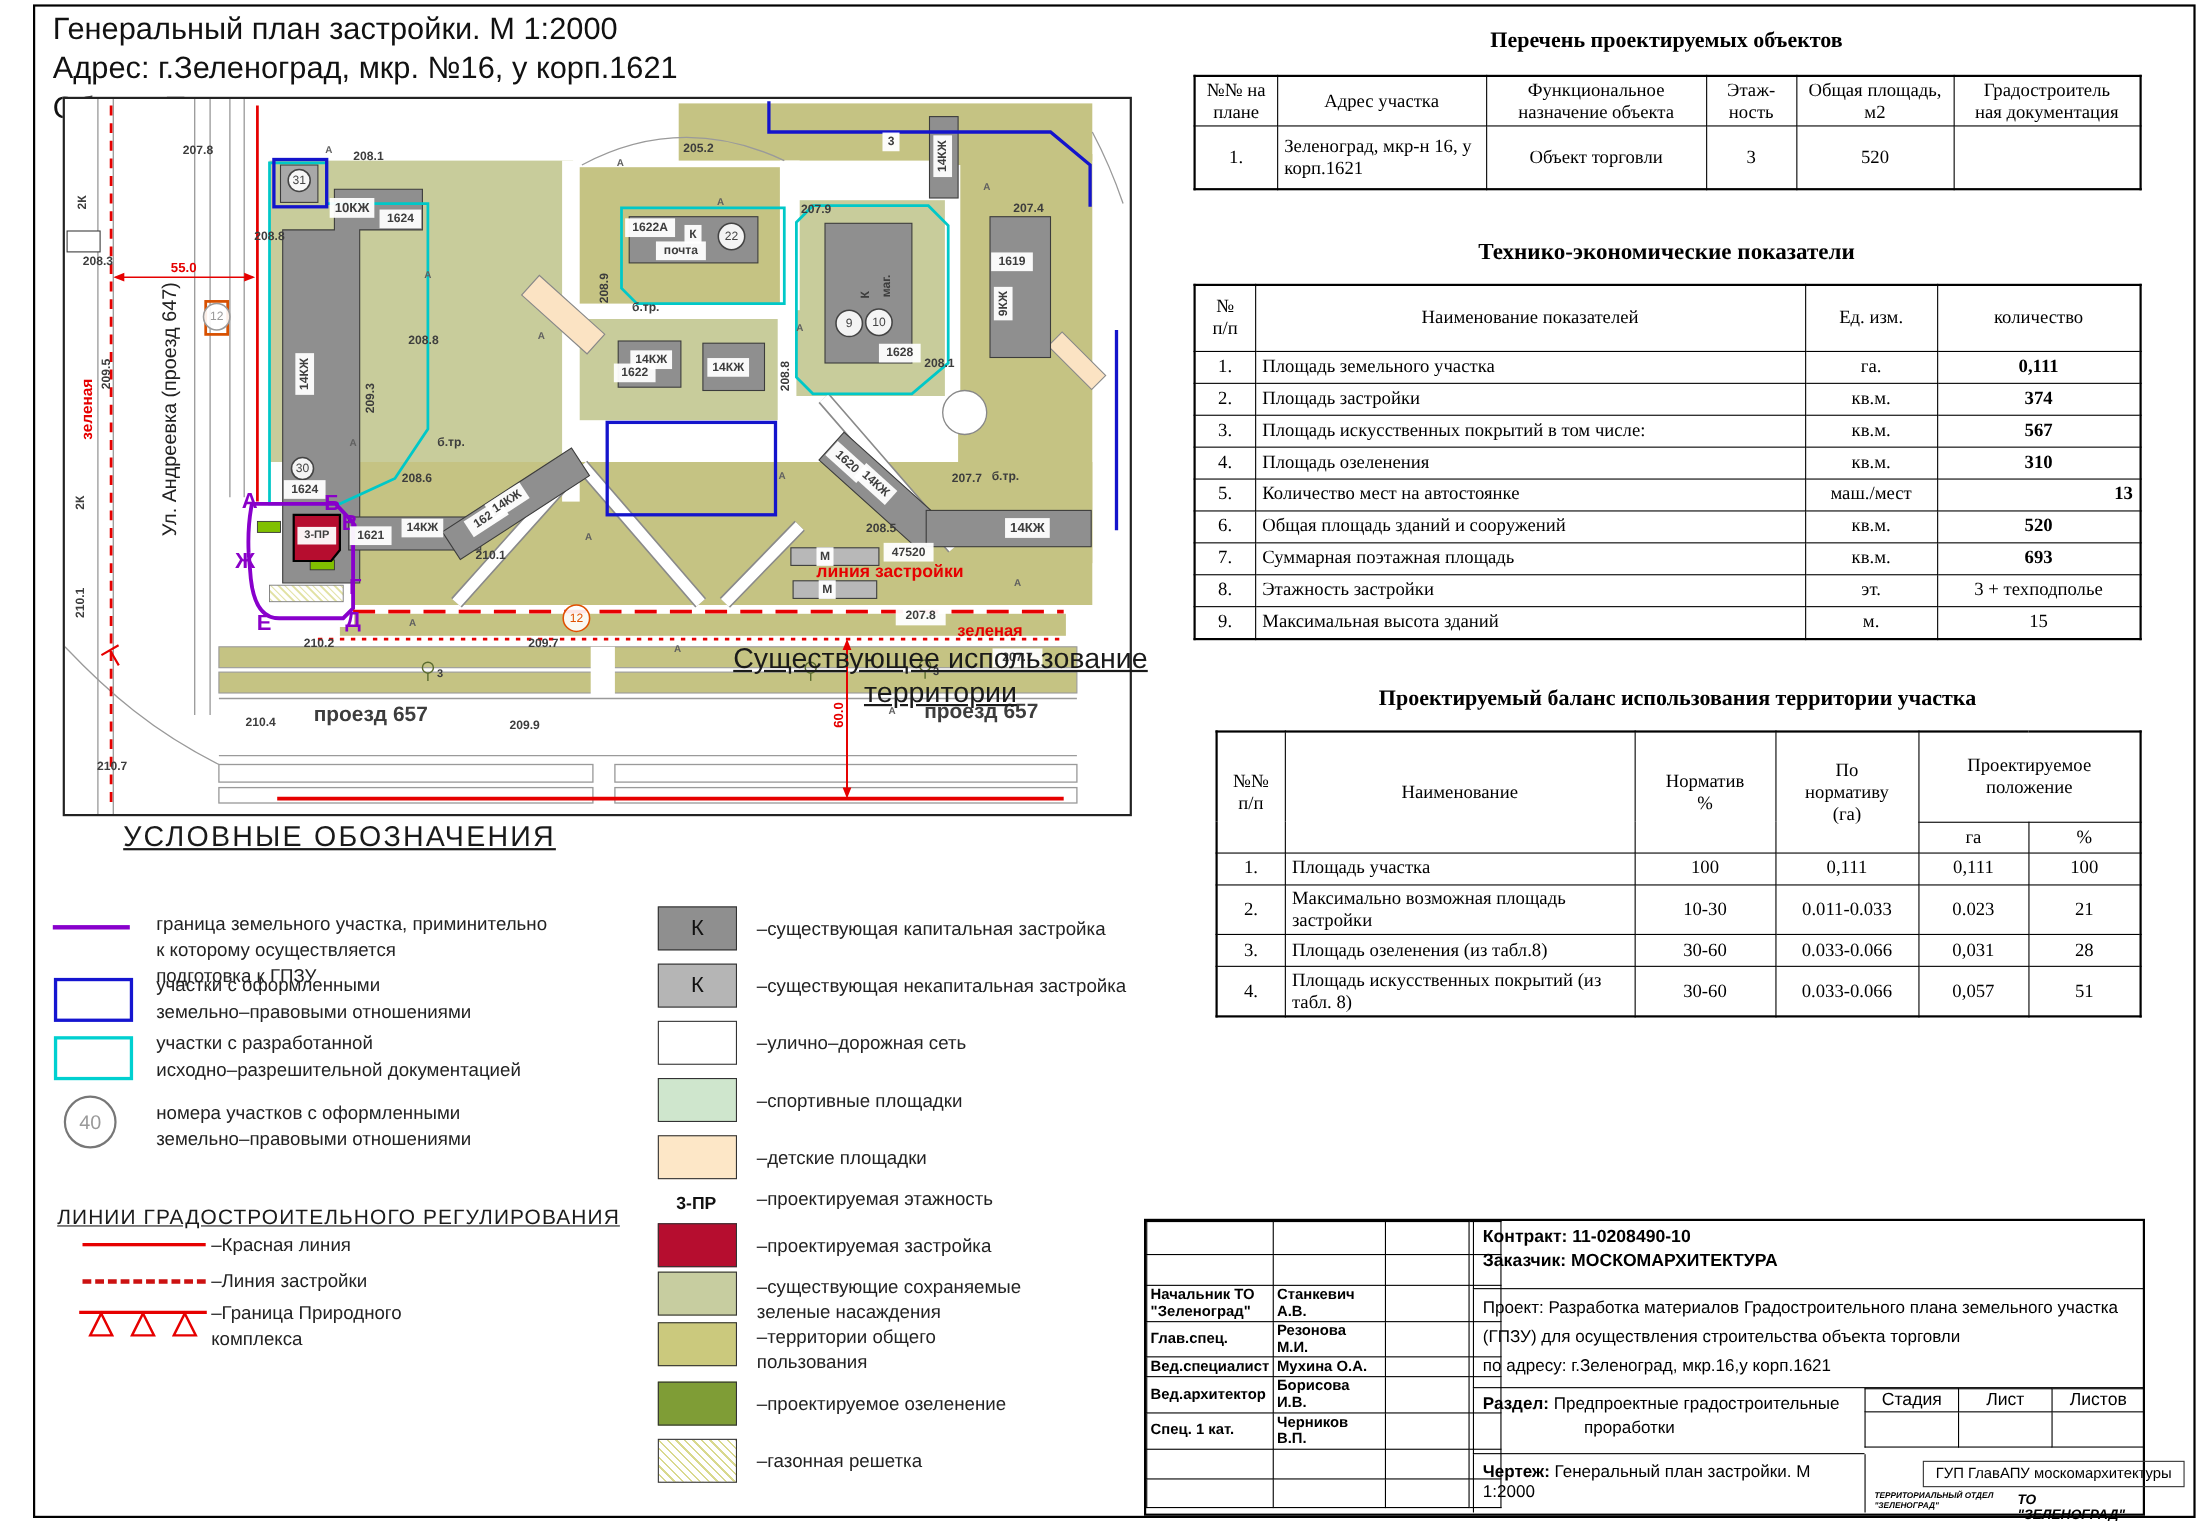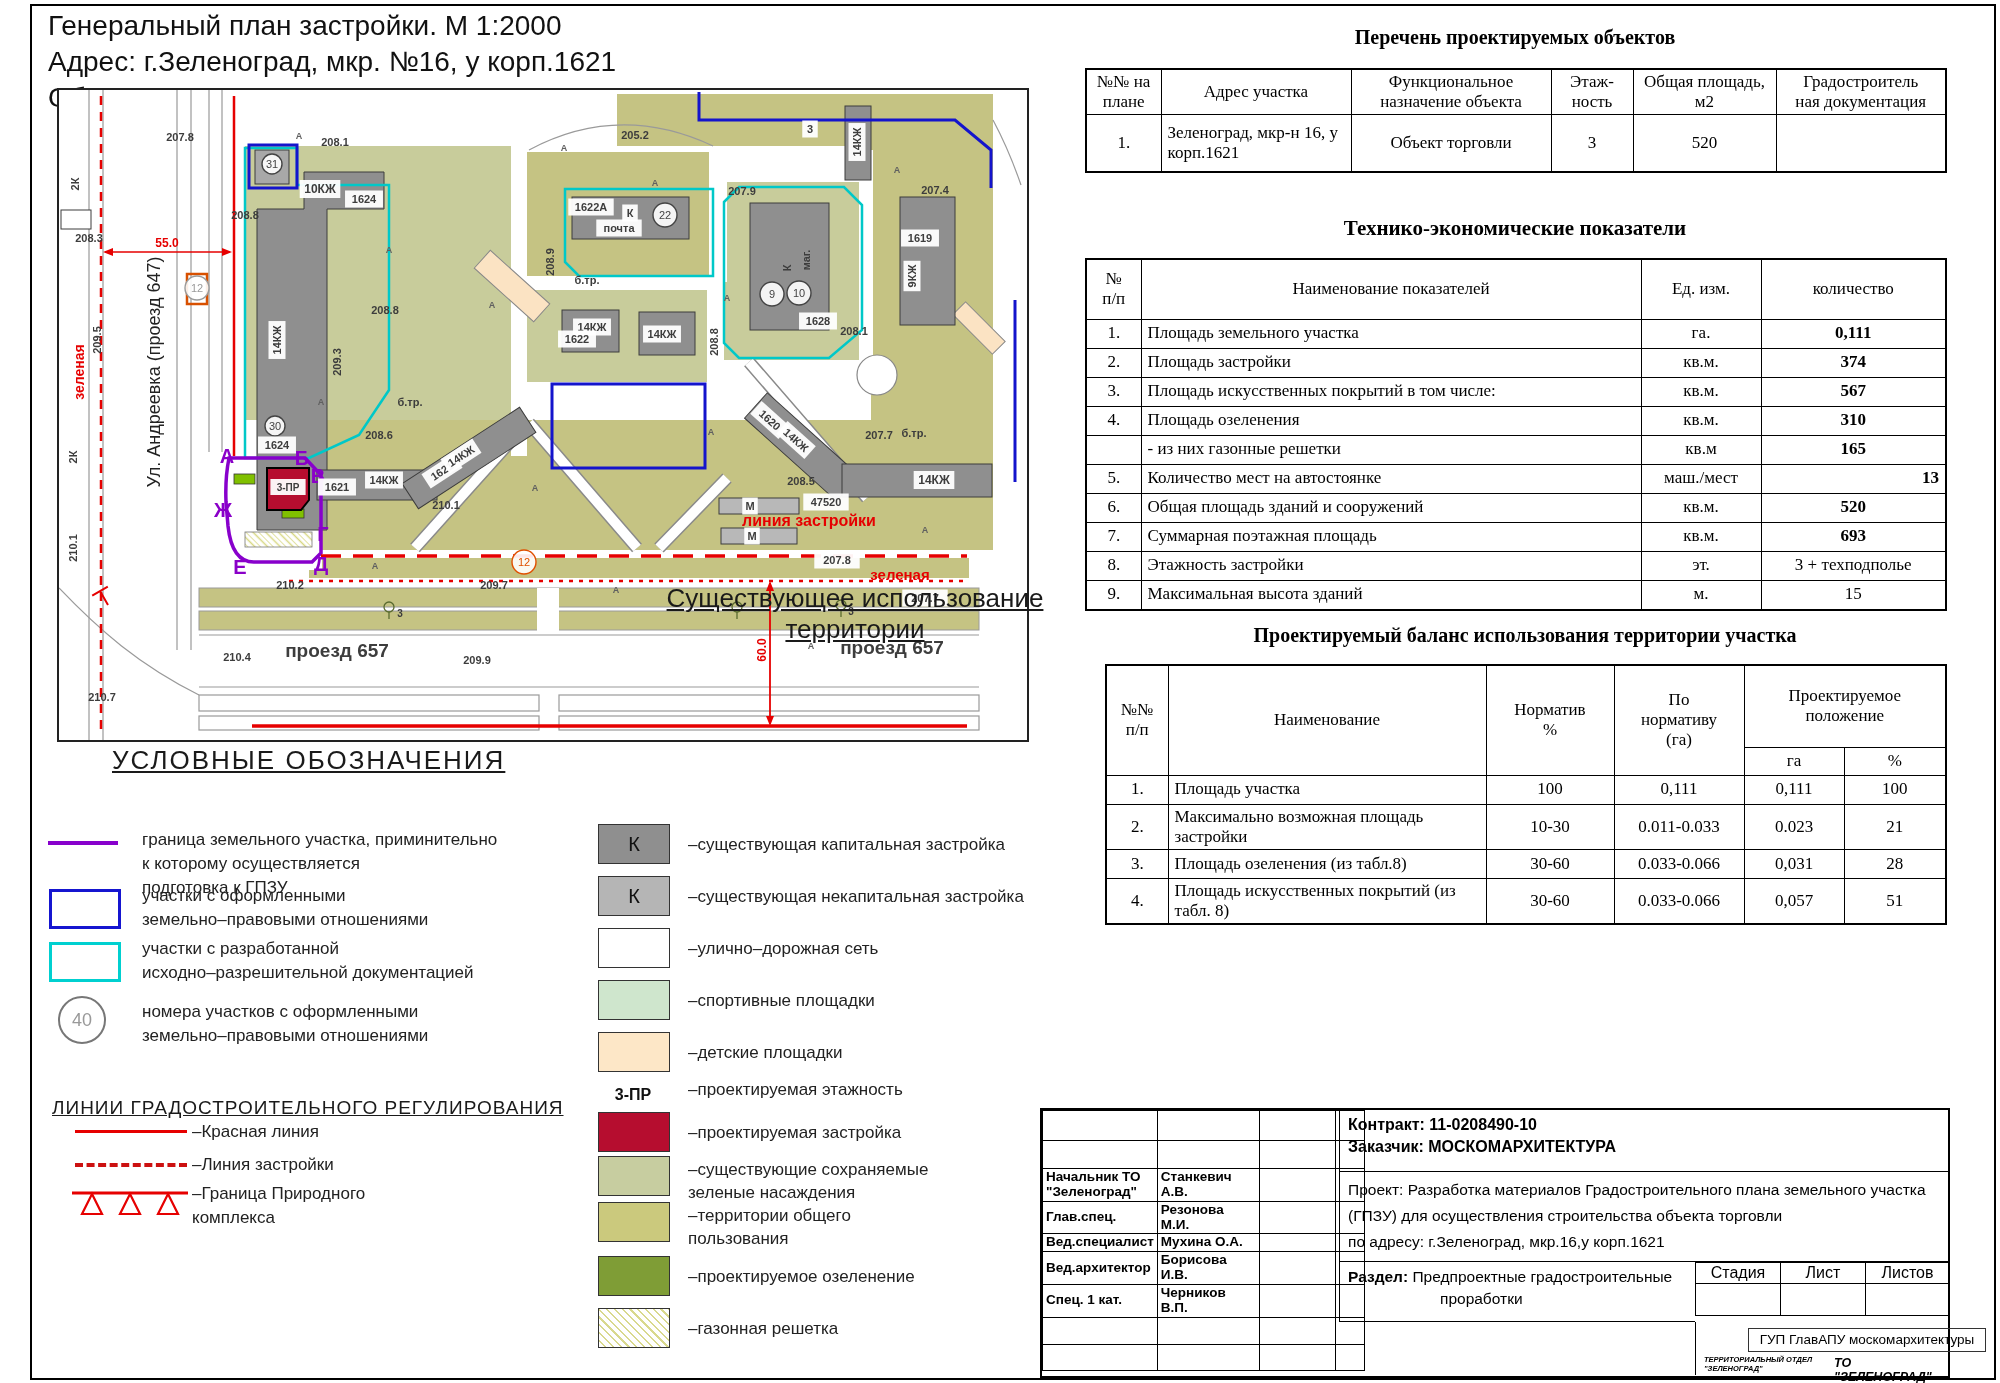--- a/index.html
+++ b/index.html
@@ -713,26 +713,20 @@
         <td style="text-align: center;">3.</td>
         <td style="text-align: left;">Площадь искусственных покрытий в том числе:</td>
         <td style="text-align: center;">кв.м.</td>
         <td class="bv" style="text-align: center;">567</td>
       </tr>
       <tr>
         <td style="text-align: center;">4.</td>
         <td style="text-align: left;">Площадь озеленения</td>
         <td style="text-align: center;">кв.м.</td>
         <td class="bv" style="text-align: center;">310</td>
-      </tr>
-      <tr>
-        <td style="text-align: center;"></td>
-        <td style="text-align: left;">- из них газонные решетки</td>
-        <td style="text-align: center;">кв.м</td>
-        <td class="bv" style="text-align: center;">165</td>
       </tr>
       <tr>
         <td style="text-align: center;">5.</td>
         <td style="text-align: left;">Количество мест на автостоянке</td>
         <td style="text-align: center;">маш./мест</td>
         <td class="bv" style="text-align: right;">13</td>
       </tr>
       <tr>
         <td style="text-align: center;">6.</td>
         <td style="text-align: left;">Общая площадь зданий и сооружений</td>
@@ -919,20 +913,23 @@
         <th style="border:1.8px solid #000;font-weight:normal;">Лист</th>
         <th style="border:1.8px solid #000;font-weight:normal;">Листов</th>
       </tr>
       <tr style="height:27px;">
           <td></td>
           <td></td>
           <td></td>
         </tr>
     </tbody>
   </table>
+  <div class="tb-cell" style="left:297px;top:212px;width:356px;height:53px;padding:8px 8px;font-size:15.5px;">
+    <span class="tb-b">Чертеж:</span> <span>Генеральный план застройки. М 1:2000</span>
+  </div>
   <div class="tb-cell" style="left:653px;top:212px;width:254px;height:53px;">
     <div class="orgbox" style="left:8px;top:6px;width:236px;height:22px;">ГУП ГлавАПУ москомархитектуры</div>
     <div class="dept" style="left:8px;top:34px;">
       <div>ТЕРРИТОРИАЛЬНЫЙ ОТДЕЛ</div>
       <div>"ЗЕЛЕНОГРАД"</div>
     </div>
     <div class="tofont" style="left:138px;top:34px;">ТО "ЗЕЛЕНОГРАД"</div>
   </div>
 </div>
 

